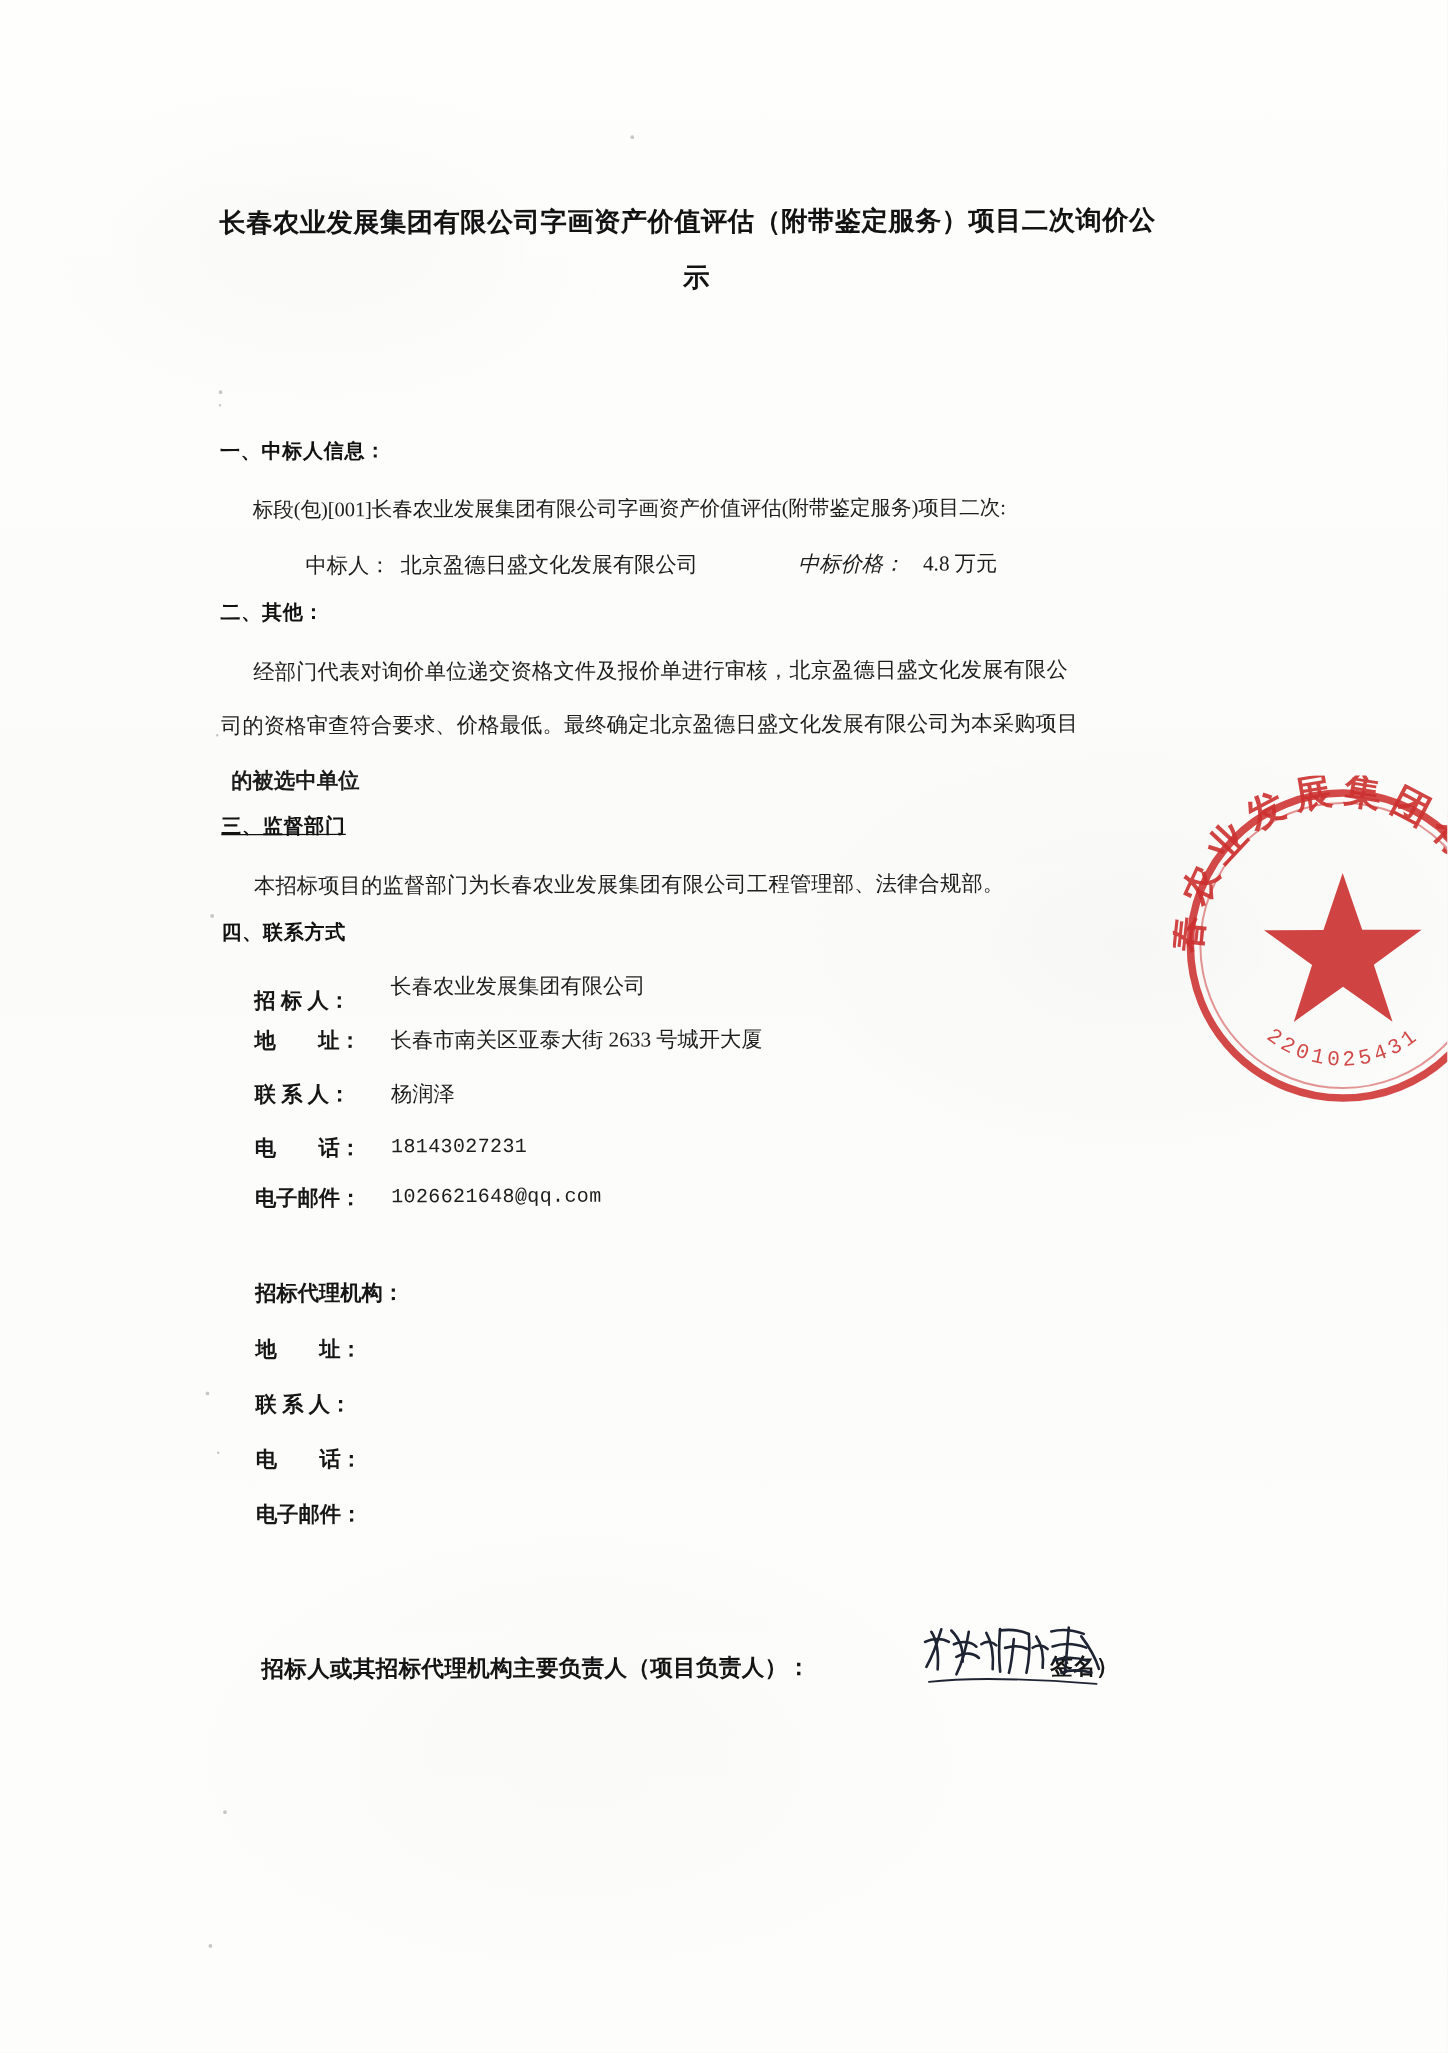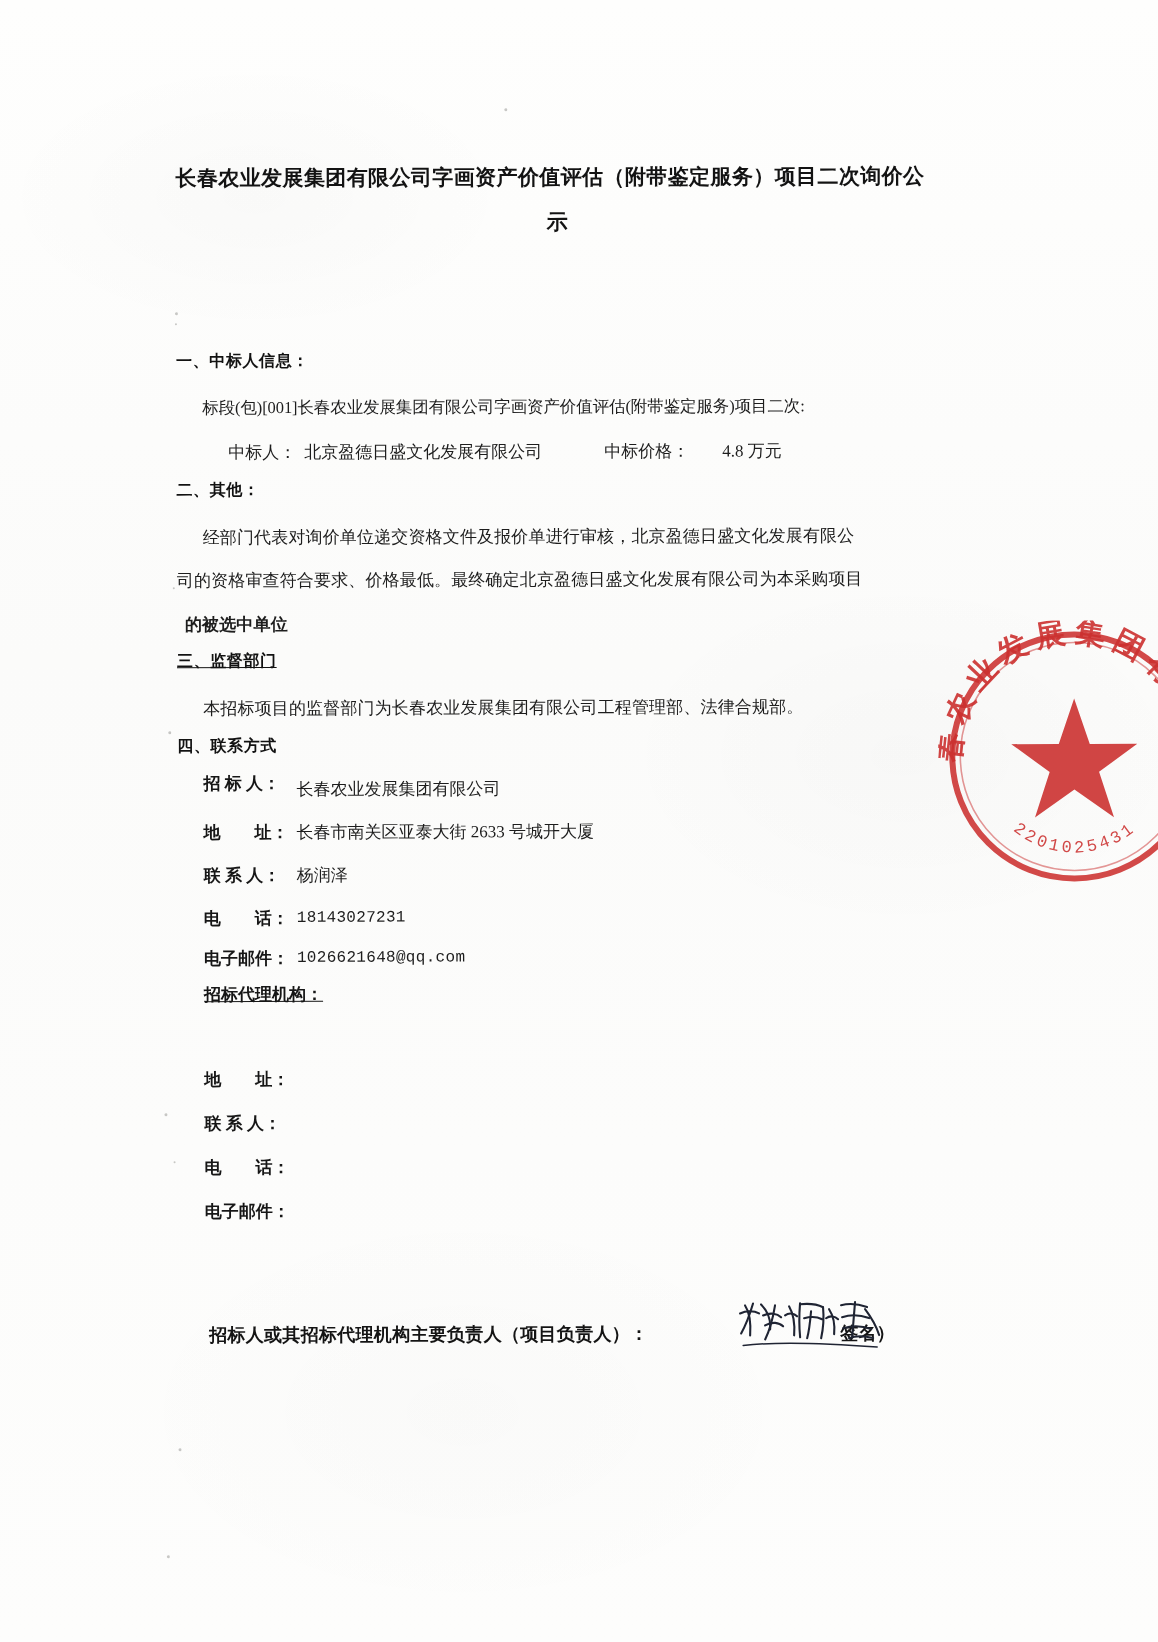--- a/index.html
+++ b/index.html
@@ -83,20 +83,21 @@
   }
 
   .contact-label {
     font-weight: bold;
     font-size: 17px;
     color: #161616;
   }
   .contact-val {
     font-size: 17px;
     color: #1d1d1d;
+    margin-left: 16px;
   }
   .contact-val.mono {
     font-family: "Liberation Mono", "DejaVu Sans Mono", monospace;
     font-size: 16px;
     letter-spacing: 0.3px;
   }
 
   .sign-line {
     font-weight: bold;
     font-size: 18px;
@@ -155,51 +156,51 @@
 
     <div class="txt title-line2" style="left:548px;top:208px;">示</div>
 
 
     <div class="txt section-head" style="left:177px;top:350px;">一、中标人信息：</div>
 
     <div class="txt body-line tight" style="left:203px;top:396px;">标段(包)[001]长春农业发展集团有限公司字画资产价值评估(附带鉴定服务)项目二次:</div>
 
     <div class="txt contact-val" style="left:229px;top:440px;">中标人：</div>
     <div class="txt contact-val" style="left:305px;top:440px;">北京盈德日盛文化发展有限公司</div>
-    <div class="txt contact-val" style="left:605px;top:440px;">中标价格：</div>
+    <div class="txt contact-val" style="left:623px;top:440px;font-style:italic;">中标价格：</div>
     <div class="txt contact-val" style="left:723px;top:440px;">4.8 万元</div>
 
     <div class="txt section-head" style="left:177px;top:479px;">二、其他：</div>
 
     <div class="txt body-line" style="left:203px;top:525px;">经部门代表对询价单位递交资格文件及报价单进行审核，北京盈德日盛文化发展有限公</div>
     <div class="txt body-line" style="left:177px;top:568px;">司的资格审查符合要求、价格最低。最终确定北京盈德日盛文化发展有限公司为本采购项目</div>
     <div class="txt body-line" style="left:185px;top:612px;font-weight:bold;">的被选中单位</div>
 
     <div class="txt section-head" style="left:177px;top:650px;text-decoration:underline;">三、监督部门</div>
 
     <div class="txt body-line" style="left:203px;top:696px;">本招标项目的监督部门为长春农业发展集团有限公司工程管理部、法律合规部。</div>
 
     <div class="txt section-head" style="left:177px;top:735px;">四、联系方式</div>
 
-    <div class="txt contact-label" style="left:203px;top:771px;">招 标 人：</div>
+    <div class="txt contact-label" style="left:203px;top:788px;">招 标 人：</div>
     <div class="txt contact-val" style="left:296px;top:777px;">长春农业发展集团有限公司</div>
 
     <div class="txt contact-label" style="left:203px;top:820px;">地　　址：</div>
     <div class="txt contact-val" style="left:296px;top:820px;">长春市南关区亚泰大街 2633 号城开大厦</div>
 
     <div class="txt contact-label" style="left:203px;top:863px;">联 系 人：</div>
     <div class="txt contact-val" style="left:296px;top:863px;">杨润泽</div>
 
     <div class="txt contact-label" style="left:203px;top:906px;">电　　话：</div>
     <div class="txt contact-val mono" style="left:296px;top:908px;">18143027231</div>
 
     <div class="txt contact-label" style="left:203px;top:946px;">电子邮件：</div>
     <div class="txt contact-val mono" style="left:296px;top:948px;">1026621648@qq.com</div>
 
-    <div class="txt contact-label" style="left:203px;top:982px;text-decoration:underline;">招标代理机构：</div>
+    <div class="txt contact-label" style="left:203px;top:1022px;">招标代理机构：</div>
     <div class="txt contact-val" style="left:335px;top:1022px;"></div>
 
     <div class="txt contact-label" style="left:203px;top:1067px;">地　　址：</div>
     <div class="txt contact-val" style="left:296px;top:1067px;"></div>
 
     <div class="txt contact-label" style="left:203px;top:1111px;">联 系 人：</div>
     <div class="txt contact-val" style="left:296px;top:1111px;"></div>
 
     <div class="txt contact-label" style="left:203px;top:1155px;">电　　话：</div>
     <div class="txt contact-val" style="left:296px;top:1155px;"></div>

